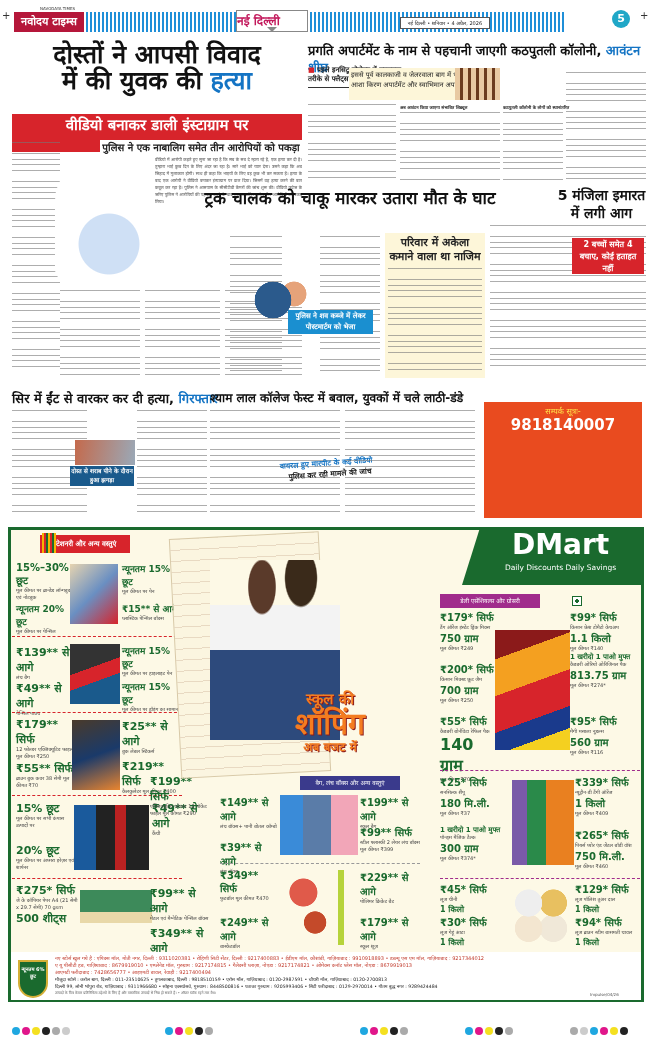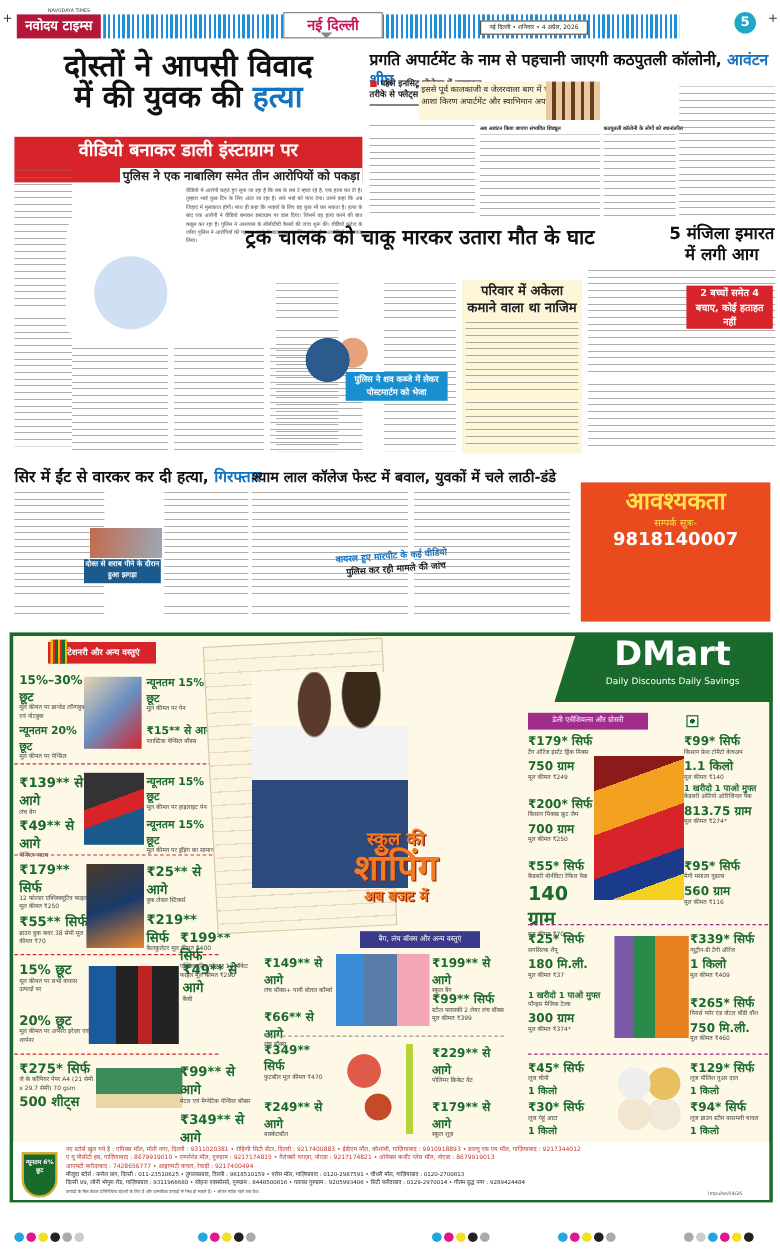--- a/index.html
+++ b/index.html
@@ -2,21 +2,21 @@
 <html><head>
 <meta charset="utf-8">
 <style>
 *{box-sizing:border-box;margin:0;padding:0}
 body{width:650px;height:1043px;background:#fff;font-family:"DejaVu Sans",sans-serif;position:relative;overflow:hidden;color:#222}
 .abs{position:absolute}
 
 .masthead{left:14px;top:12px;width:70px;height:20px;background:#b5173a;color:#fff;font-weight:bold;font-size:11px;line-height:20px;text-align:center}
 .masthead-sub{left:40px;top:6px;font-size:4px;color:#333}
 .barcode{left:86px;top:12px;height:20px;width:480px;background:repeating-linear-gradient(90deg,#1f8fd8 0 2px,#fff 2px 4px)}
-.city-box{left:236px;top:10px;width:83px;height:22px;background:#fff;border:1px solid #888;color:#c2185b;font-weight:bold;font-size:12px;text-align:center;line-height:20px}
+.city-box{left:236px;top:10px;width:72px;height:22px;background:#fff;border:1px solid #888;color:#c2185b;font-weight:bold;font-size:12px;line-height:20px}
 .city-box:after{content:"";position:absolute;left:30px;bottom:-6px;border:5px solid transparent;border-top-color:#888}
 .dateline{left:400px;top:17px;width:90px;height:12px;background:#fff;border:1px solid #555;font-size:5px;line-height:10px;text-align:center}
 .pgnum{left:612px;top:10px;width:18px;height:18px;border-radius:50%;background:#1fa7c7;color:#fff;font-weight:bold;font-size:11px;text-align:center;line-height:18px}
 
 .h1{font-weight:bold;color:#111;line-height:1.05}
 .blue{color:#1474c4}
 .redbar{background:#d7242b;color:#fff;font-weight:bold;text-align:center}
 .cream{background:#fdf6d9}
 .text{font-size:4.3px;line-height:7px;color:#555;text-align:justify;overflow:hidden}
 .textfill{background:repeating-linear-gradient(180deg,#777 0 0.8px,transparent 0.8px 5.6px);opacity:.6}
@@ -101,21 +101,20 @@
 
 <div class="abs h1" style="left:210px;top:392px;width:265px;font-size:12px">श्याम लाल कॉलेज फेस्ट में बवाल, युवकों में चले लाठी-डंडे</div>
 <div class="abs text textfill" style="left:210px;top:410px;width:130px;height:105px"></div>
 <div class="abs" style="left:280px;top:457px;width:110px;font-size:7.5px;font-weight:bold;line-height:11px;transform:rotate(-4deg);color:#1474c4">
   <div>वायरल हुए मारपीट के कई वीडियो</div>
   <div style="color:#222;padding-left:8px">पुलिस कर रही मामले की जांच</div>
 </div>
 <div class="abs text textfill" style="left:345px;top:410px;width:130px;height:105px"></div>
 
 <div class="abs" style="left:484px;top:402px;width:158px;height:116px;background:#e94b1f;padding:3px">
-  <div style="text-align:center;color:#ffe24a;font-size:20px;font-weight:bold;line-height:24px">आवश्यकता</div>
   <div style="text-align:center;color:#ffe24a;font-size:8px;line-height:10px;margin-top:2px">सम्पर्क सूत्रः-</div>
   <div style="text-align:center;color:#fff;font-size:15px;font-weight:bold;line-height:16px">9818140007</div>
 </div>
 
 <div class="abs ad"></div>
 <div class="abs dmart" style="clip-path:polygon(10% 0,100% 0,100% 100%,0 100%)">
   <div style="font-size:28px;font-weight:bold;line-height:36px;padding-left:15px">DMart</div>
   <div style="font-size:7.5px;line-height:10px;padding-left:15px">Daily Discounts Daily Savings</div>
 </div>
 
@@ -230,21 +229,21 @@
 <div class="abs" style="left:300px;top:776px;width:100px;height:14px;background:#3a3a8c;color:#fff;font-size:6px;text-align:center;line-height:14px">
   <span>बैग, लंच बॉक्स और अन्य वस्तुएं</span>
 </div>
 
 <div class="abs" style="left:220px;top:795px;width:200px;height:160px">
   <div style="position:absolute;left:0;top:0;width:58px">
     <div class="price" style="font-size:10px">₹149** से आगे</div>
     <div class="small">लंच बॉक्स+ पानी बोतल कॉम्बो</div>
   </div>
   <div style="position:absolute;left:0;top:45px;width:58px">
-    <div class="price" style="font-size:10px">₹66** से आगे</div>
+    <div class="price" style="font-size:10px">₹39** से आगे</div>
     <div class="small">लंच बॉक्स</div>
   </div>
   <div style="position:absolute;left:140px;top:0;width:60px">
     <div class="price" style="font-size:10px">₹199** से आगे</div>
     <div class="small">स्कूल बैग</div>
   </div>
   <div style="position:absolute;left:140px;top:30px;width:60px">
     <div class="price" style="font-size:10px">₹99** सिर्फ</div>
     <div class="small">स्टील फ्लास्की 2 लेयर लंच बॉक्स मूल कीमत ₹399</div>
   </div>

